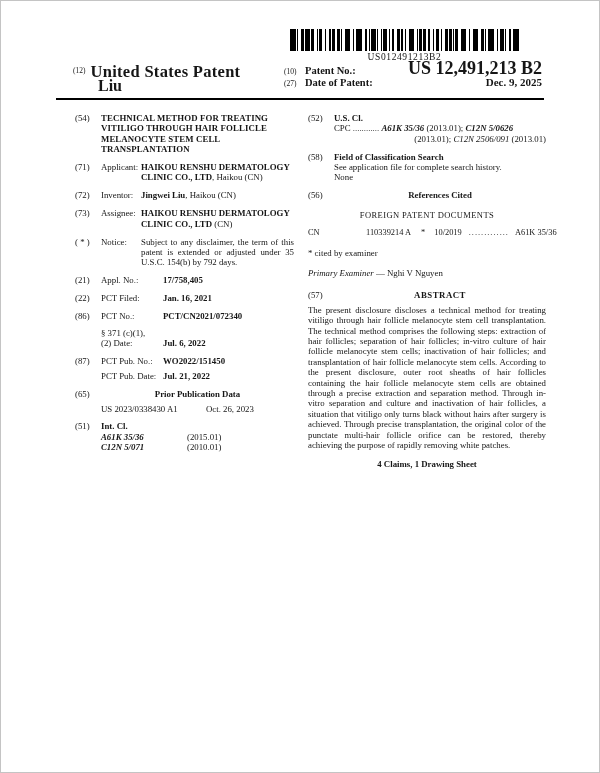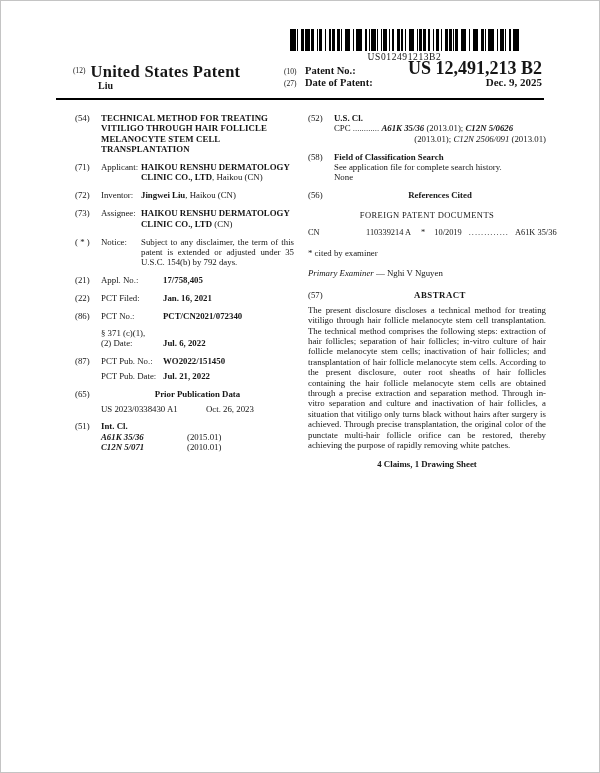--- a/index.html
+++ b/index.html
@@ -24,21 +24,21 @@
       repeating-linear-gradient(90deg,#000 0 2px,transparent 2px 9px),
       repeating-linear-gradient(90deg,#000 0 3px,transparent 3px 13px);
     border-left:3px solid #000;border-right:3px solid #000;
   }
   .barcode-text{font-size:9.5px;line-height:11px;text-align:center;letter-spacing:.6px;margin-top:1px;}
   
   .hdr{display:flex;justify-content:space-between;padding:62px 57px 0 72px;}
   .tagsm{font-size:7.5px;}
   .hdr-left .trow{display:flex;align-items:center;gap:5px;}
   .hdr-title{font-size:16.5px;font-weight:bold;letter-spacing:.3px;line-height:17px;}
-  .hdr-name{font-weight:bold;font-size:10px;margin:1px 0 0 25px;}
+  .hdr-name{font-weight:bold;font-size:16px;margin:1px 0 0 25px;}
   .hdr-right{width:258px;}
   .hdr-row{display:flex;align-items:baseline;}
   .hdr-row .tagsm{width:21px;flex:none;}
   .hdr-lab{font-size:10.5px;font-weight:bold;}
   .hdr-val{flex:1;text-align:right;font-weight:bold;}
   .hdr-val.patno{font-size:18px;}
   .hdr-val.date{font-size:11px;}
   .rule{height:1.5px;background:#000;margin:7px 55px 0 55px;}
   
   .cols{display:flex;gap:14px;padding:13px 53px 0 74px;}

